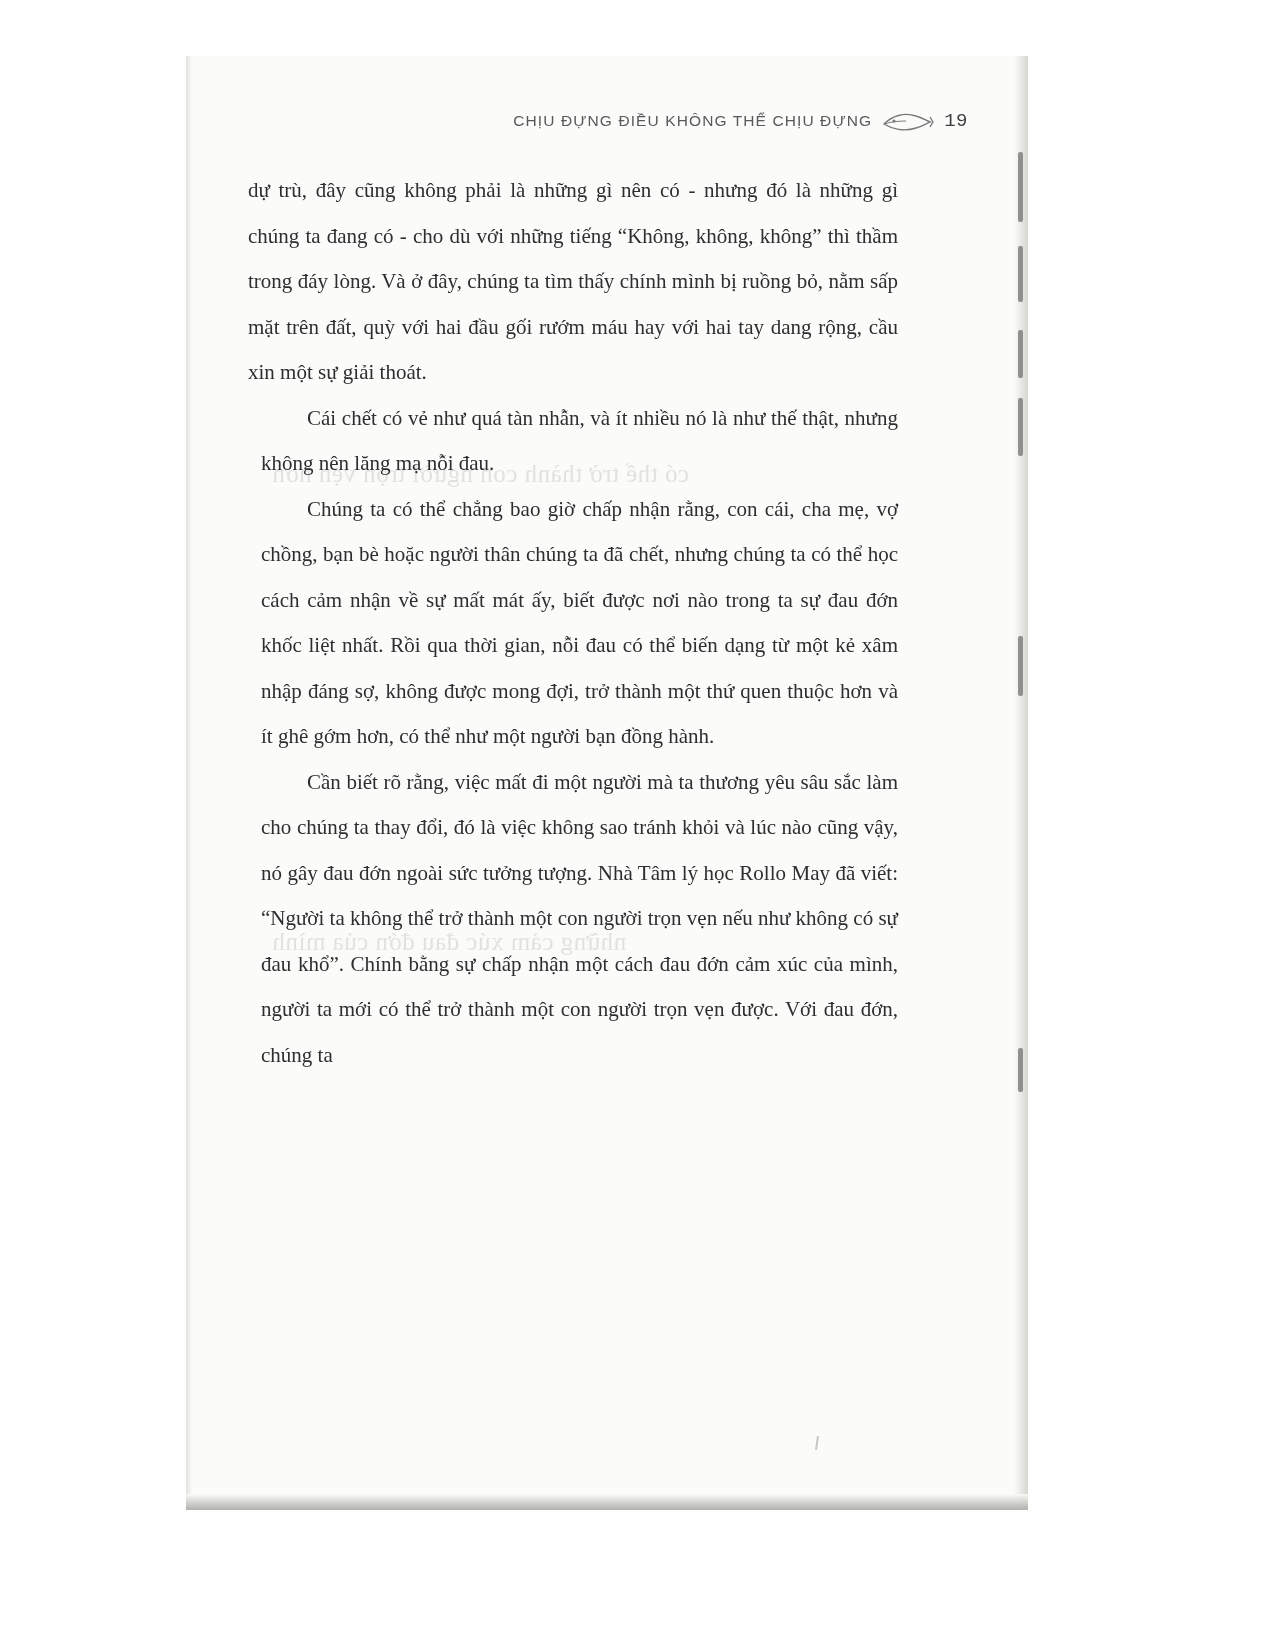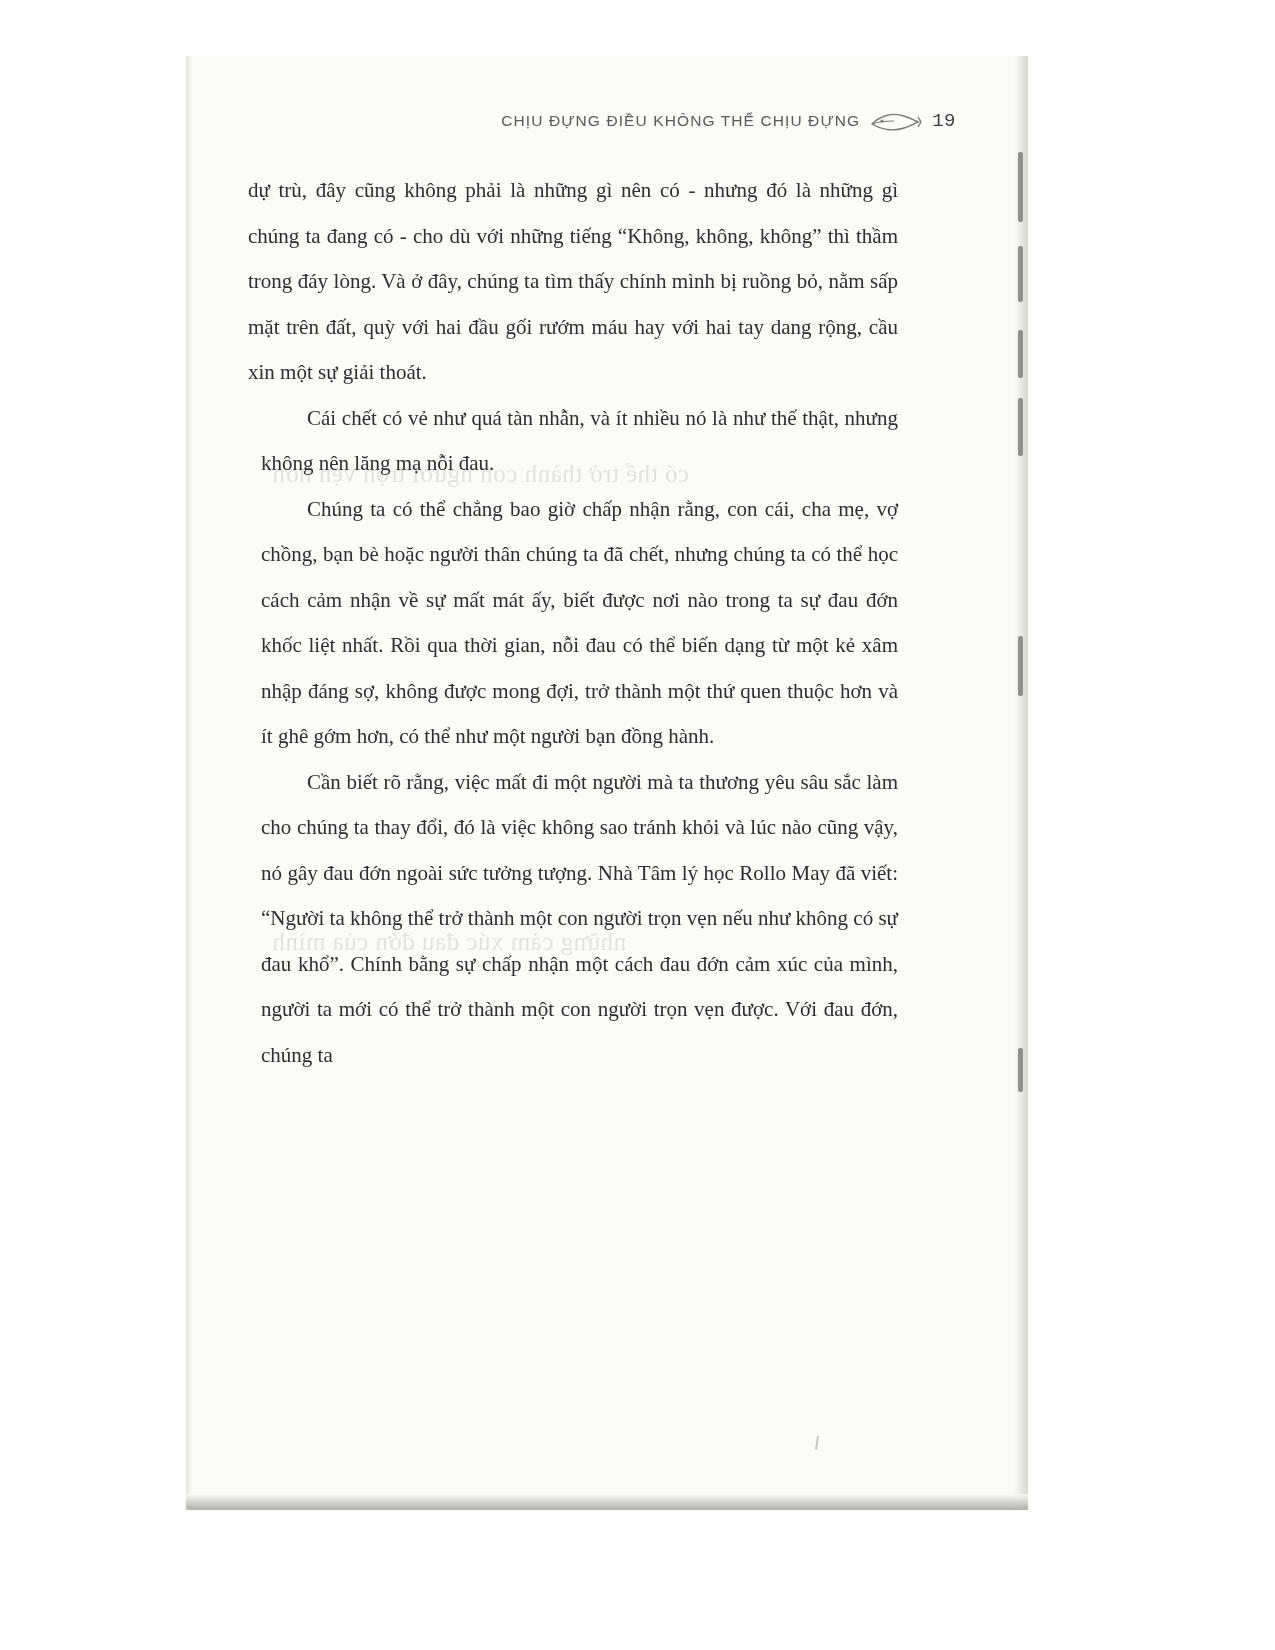--- a/index.html
+++ b/index.html
@@ -67,20 +67,21 @@
   #running-head {
     position: absolute;
     left: 186px;
     top: 110px;
     width: 770px;
     display: flex;
     align-items: center;
     justify-content: flex-end;
     gap: 10px;
     color: #4a4a4a;
+    padding-left: 12px;
   }
   #running-head .rh-title {
     font-family: "Liberation Sans", sans-serif;
     font-size: 15.5px;
     letter-spacing: 1.1px;
     color: #59595b;
     white-space: nowrap;
   }
   #running-head .rh-ornament {
     display: inline-flex;

